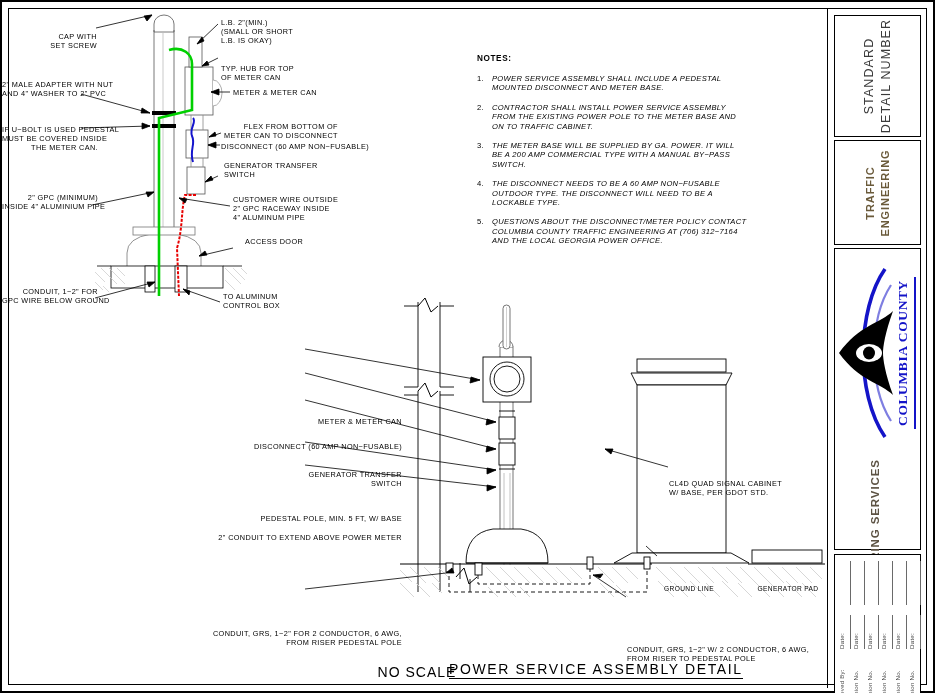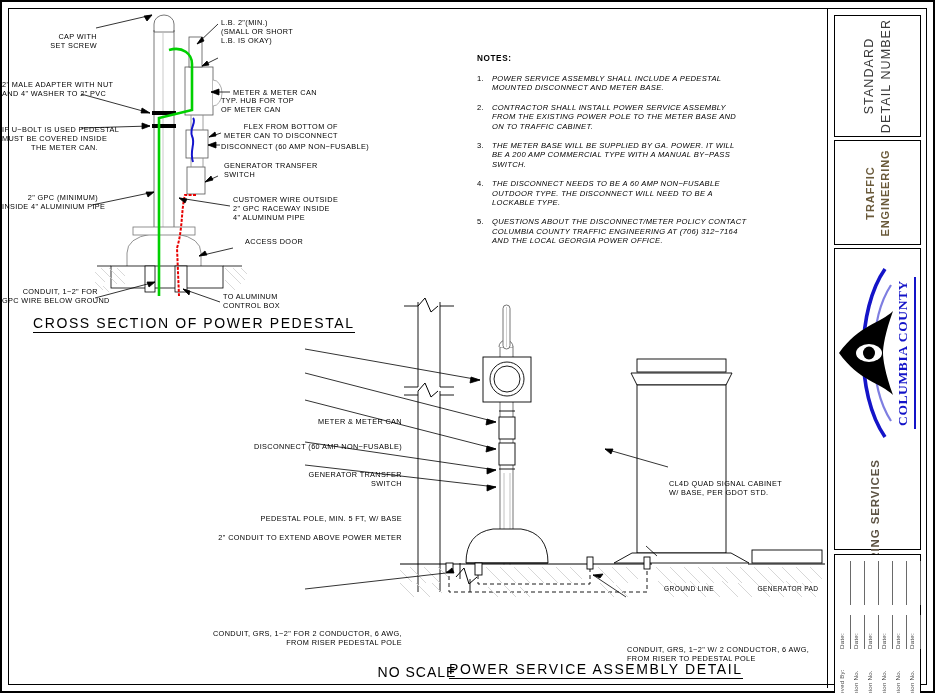--- a/index.html
+++ b/index.html
@@ -141,36 +141,35 @@
 MUST BE COVERED INSIDE
 THE METER CAN.</div>
   <div class="abs lbl r" style="left:0px;top:191px;width:96px;">2" GPC (MINIMUM)
 INSIDE 4" ALUMINIUM PIPE</div>
   <div class="abs lbl r" style="left:0px;top:285px;width:96px;">CONDUIT, 1−2" FOR
 GPC WIRE BELOW GROUND</div>
 
   <div class="abs lbl" style="left:219px;top:16px;">L.B. 2"(MIN.)
 (SMALL OR SHORT
 L.B. IS OKAY)</div>
-  <div class="abs lbl" style="left:219px;top:62px;margin-top:32px;">TYP. HUB FOR TOP
+  <div class="abs lbl" style="left:219px;top:62px;">TYP. HUB FOR TOP
 OF METER CAN</div>
   <div class="abs lbl" style="left:231px;top:86px;">METER &amp; METER CAN</div>
   <div class="abs lbl" style="left:222px;top:120px;text-align:right;">FLEX FROM BOTTOM OF
 METER CAN TO DISCONNECT</div>
   <div class="abs lbl" style="left:219px;top:140px;">DISCONNECT (60 AMP NON−FUSABLE)</div>
   <div class="abs lbl" style="left:222px;top:159px;">GENERATOR TRANSFER
 SWITCH</div>
   <div class="abs lbl" style="left:231px;top:193px;">CUSTOMER WIRE OUTSIDE
 2" GPC RACEWAY INSIDE
 4" ALUMINUM PIPE</div>
   <div class="abs lbl" style="left:243px;top:235px;">ACCESS DOOR</div>
   <div class="abs lbl" style="left:221px;top:290px;">TO ALUMINUM
 CONTROL BOX</div>
 
-  <div class="abs title" style="left:31px;top:313px;">CROSS SECTION OF POWER PEDESTAL</div>
 
   <div class="abs" style="left:475px;top:40px;width:320px;margin-top:12px;">
     <div class="notes-h">NOTES:</div>
     <div style="position:relative;margin-top:11px;">
       <span class="note note-n">1.</span>
       <div class="note note-b">POWER SERVICE ASSEMBLY SHALL INCLUDE A PEDESTAL
 MOUNTED DISCONNECT AND METER BASE.</div>
     </div>
     <div style="position:relative;margin-top:10px;">
       <span class="note note-n">2.</span>

